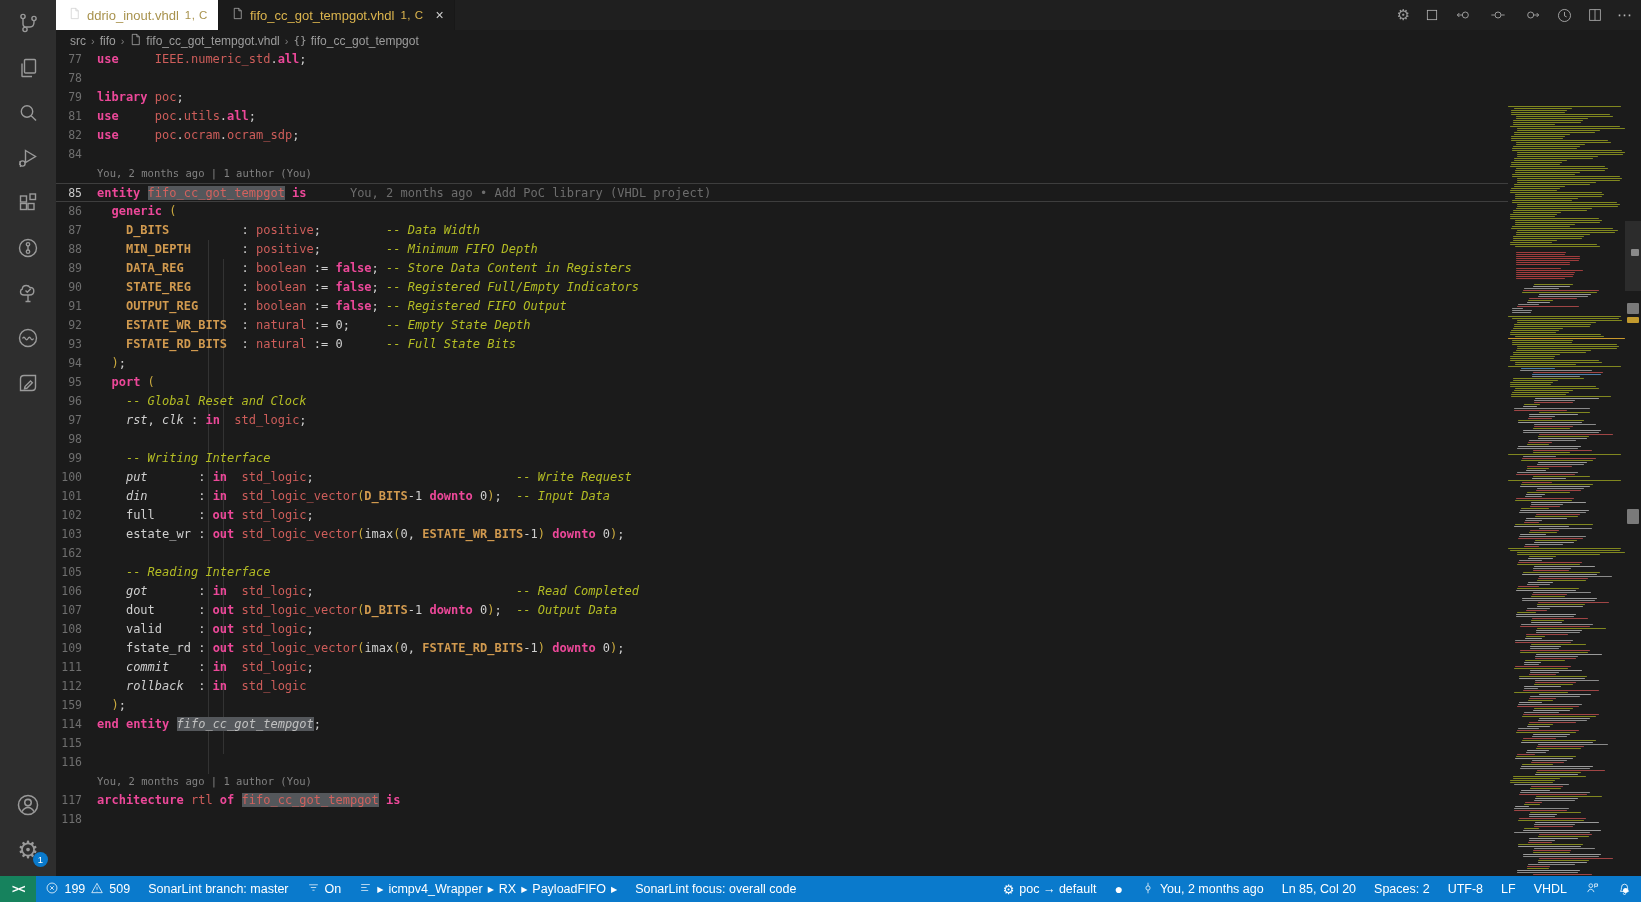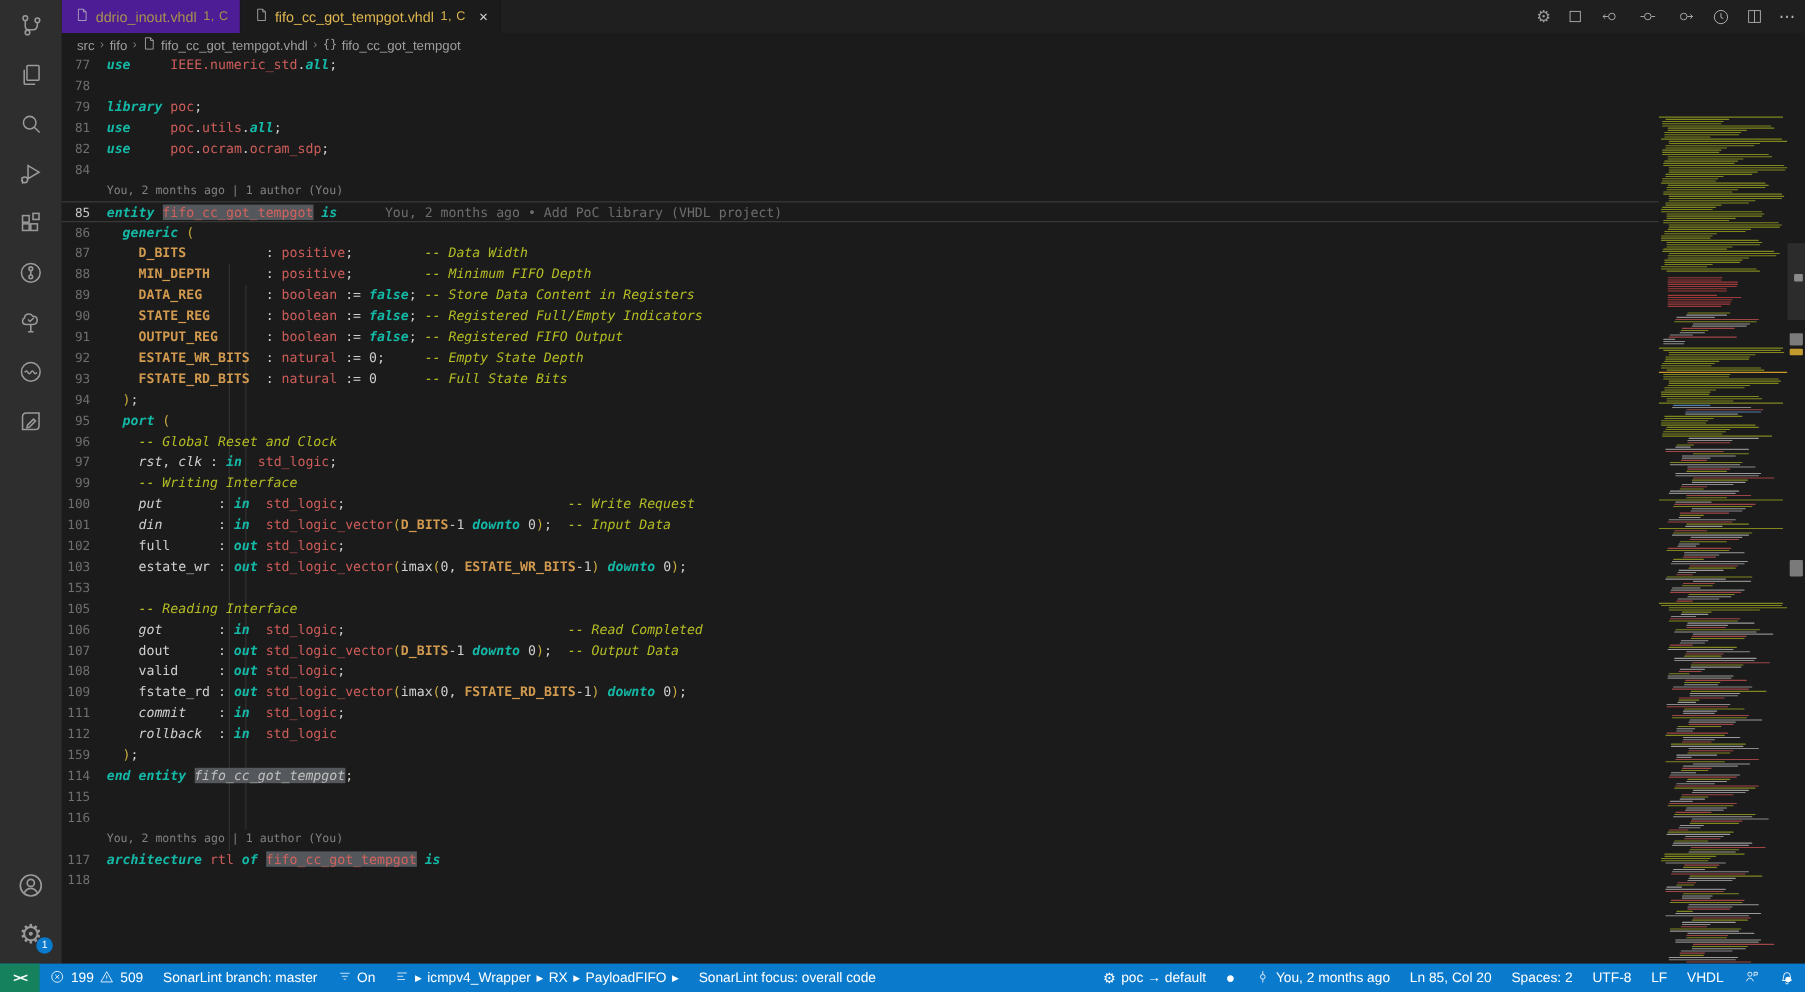--- a/index.html
+++ b/index.html
@@ -17,21 +17,21 @@
   .ab-badge { position:absolute; right:8px; bottom:5px; background:#0a7acc; color:#fff;
               width:15px; height:15px; border-radius:50%; font-size:9.5px;
               display:flex; align-items:center; justify-content:center; }
   .gear-glyph { font-size:24px; color:#9a9a9a; }
 
   
   .main { position:absolute; left:56px; top:0; right:0; bottom:26px; }
   .tabbar { height:30px; background:#1f1f1f; display:flex; align-items:stretch; position:relative; }
   .tab { display:flex; align-items:center; gap:6px; padding:0 10px 0 12px; font-size:13px;
          cursor:pointer; border-right:1px solid #181818; }
-  .tab.inactive { background:#4c1d95; color:#a8924d; }
+  .tab.inactive { background:#ffffff; color:#a8924d; }
   .tab.active   { background:#1b1b1b; color:#dcb54e; }
   .tab .badge { font-size:11.5px; letter-spacing:.5px; }
   .tab .close { color:#cfcfcf; font-size:14px; margin-left:6px; }
   .file-ico svg { stroke:#c8c8c8; fill:none; stroke-width:1.2; }
   .tab-actions { position:absolute; right:8px; top:0; height:30px; display:flex;
                  align-items:center; gap:14px; color:#b6b6b6; }
   .tab-actions .ta { display:flex; align-items:center; cursor:pointer; }
   .tab-actions svg { stroke:#b6b6b6; fill:none; stroke-width:1.2; }
 
   
@@ -46,21 +46,21 @@
   .code-rows { position:absolute; left:0; top:-1px; right:133px; }
   .row { display:flex; height:19px; line-height:19px; white-space:pre;
          font-family:"DejaVu Sans Mono", monospace; font-size:12px; }
   .row .ln { flex:0 0 41px; text-align:right; padding-right:15px; color:#6f6f6f;
              font-size:11.5px; font-family:"DejaVu Sans Mono", monospace; }
   .row.current { border-top:1px solid #3e3e3e; border-bottom:1px solid #3e3e3e; }
   .row.current .ln { color:#c8c8c8; }
   .row .src { flex:1; }
   .row.lens { color:#828282; font-size:10.5px; }
   .row.lens .src { padding-left:0; }
-  .tk-k  { color:#14b8a6; font-weight:bold;font-style:italic; }
+  .tk-k  { color:#ec4899; font-weight:bold; }
   .tk-t  { color:#cd5d5a; }
   .tk-c  { color:#d19a4f; font-weight:bold; }
   .tk-m  { color:#b4bd24; font-style:italic; }
   .tk-p  { color:#ccab3f; }
   .tk-d  { color:#cfcfcf; }
   .tk-si { color:#cfcfcf; font-style:italic; }
   .tk-so { color:#cfcfcf; }
   .tk-hlt{ color:#d2625e; background:#54575b; }
   .tk-hli{ color:#c0c0c0; font-style:italic; background:#54575b; }
   .tk-bl { color:#6d6d6d; }
@@ -270,26 +270,27 @@
           <div class="row"><span class="ln">88</span><span class="src"><span class="tk-d">    </span><span class="tk-c">MIN_DEPTH</span><span class="tk-d">       : </span><span class="tk-t">positive</span><span class="tk-d">;         </span><span class="tk-m">-- Minimum FIFO Depth</span></span></div>
           <div class="row"><span class="ln">89</span><span class="src"><span class="tk-d">    </span><span class="tk-c">DATA_REG</span><span class="tk-d">        : </span><span class="tk-t">boolean</span><span class="tk-d"> := </span><span class="tk-k">false</span><span class="tk-d">; </span><span class="tk-m">-- Store Data Content in Registers</span></span></div>
           <div class="row"><span class="ln">90</span><span class="src"><span class="tk-d">    </span><span class="tk-c">STATE_REG</span><span class="tk-d">       : </span><span class="tk-t">boolean</span><span class="tk-d"> := </span><span class="tk-k">false</span><span class="tk-d">; </span><span class="tk-m">-- Registered Full/Empty Indicators</span></span></div>
           <div class="row"><span class="ln">91</span><span class="src"><span class="tk-d">    </span><span class="tk-c">OUTPUT_REG</span><span class="tk-d">      : </span><span class="tk-t">boolean</span><span class="tk-d"> := </span><span class="tk-k">false</span><span class="tk-d">; </span><span class="tk-m">-- Registered FIFO Output</span></span></div>
           <div class="row"><span class="ln">92</span><span class="src"><span class="tk-d">    </span><span class="tk-c">ESTATE_WR_BITS</span><span class="tk-d">  : </span><span class="tk-t">natural</span><span class="tk-d"> := 0;     </span><span class="tk-m">-- Empty State Depth</span></span></div>
           <div class="row"><span class="ln">93</span><span class="src"><span class="tk-d">    </span><span class="tk-c">FSTATE_RD_BITS</span><span class="tk-d">  : </span><span class="tk-t">natural</span><span class="tk-d"> := 0      </span><span class="tk-m">-- Full State Bits</span></span></div>
           <div class="row"><span class="ln">94</span><span class="src"><span class="tk-d">  </span><span class="tk-p">)</span><span class="tk-d">;</span></span></div>
           <div class="row"><span class="ln">95</span><span class="src"><span class="tk-d">  </span><span class="tk-k">port</span><span class="tk-d"> </span><span class="tk-p">(</span></span></div>
           <div class="row"><span class="ln">96</span><span class="src"><span class="tk-d">    </span><span class="tk-m">-- Global Reset and Clock</span></span></div>
           <div class="row"><span class="ln">97</span><span class="src"><span class="tk-d">    </span><span class="tk-si">rst</span><span class="tk-d">, </span><span class="tk-si">clk</span><span class="tk-d"> : </span><span class="tk-k">in</span><span class="tk-d">  </span><span class="tk-t">std_logic</span><span class="tk-d">;</span></span></div>
+          <div class="row"><span class="ln">98</span><span class="src"></span></div>
           <div class="row"><span class="ln">99</span><span class="src"><span class="tk-d">    </span><span class="tk-m">-- Writing Interface</span></span></div>
           <div class="row"><span class="ln">100</span><span class="src"><span class="tk-d">    </span><span class="tk-si">put</span><span class="tk-d">       : </span><span class="tk-k">in</span><span class="tk-d">  </span><span class="tk-t">std_logic</span><span class="tk-d">;                            </span><span class="tk-m">-- Write Request</span></span></div>
           <div class="row"><span class="ln">101</span><span class="src"><span class="tk-d">    </span><span class="tk-si">din</span><span class="tk-d">       : </span><span class="tk-k">in</span><span class="tk-d">  </span><span class="tk-t">std_logic_vector</span><span class="tk-p">(</span><span class="tk-c">D_BITS</span><span class="tk-d">-1 </span><span class="tk-k">downto</span><span class="tk-d"> 0</span><span class="tk-p">)</span><span class="tk-d">;  </span><span class="tk-m">-- Input Data</span></span></div>
           <div class="row"><span class="ln">102</span><span class="src"><span class="tk-d">    </span><span class="tk-so">full</span><span class="tk-d">      : </span><span class="tk-k">out</span><span class="tk-d"> </span><span class="tk-t">std_logic</span><span class="tk-d">;</span></span></div>
           <div class="row"><span class="ln">103</span><span class="src"><span class="tk-d">    </span><span class="tk-so">estate_wr</span><span class="tk-d"> : </span><span class="tk-k">out</span><span class="tk-d"> </span><span class="tk-t">std_logic_vector</span><span class="tk-p">(</span><span class="tk-d">imax</span><span class="tk-p">(</span><span class="tk-d">0, </span><span class="tk-c">ESTATE_WR_BITS</span><span class="tk-d">-1</span><span class="tk-p">)</span><span class="tk-d"> </span><span class="tk-k">downto</span><span class="tk-d"> 0</span><span class="tk-p">)</span><span class="tk-d">;</span></span></div>
-          <div class="row"><span class="ln">153</span><span class="src"></span></div>
+          <div class="row"><span class="ln">162</span><span class="src"></span></div>
           <div class="row"><span class="ln">105</span><span class="src"><span class="tk-d">    </span><span class="tk-m">-- Reading Interface</span></span></div>
           <div class="row"><span class="ln">106</span><span class="src"><span class="tk-d">    </span><span class="tk-si">got</span><span class="tk-d">       : </span><span class="tk-k">in</span><span class="tk-d">  </span><span class="tk-t">std_logic</span><span class="tk-d">;                            </span><span class="tk-m">-- Read Completed</span></span></div>
           <div class="row"><span class="ln">107</span><span class="src"><span class="tk-d">    </span><span class="tk-so">dout</span><span class="tk-d">      : </span><span class="tk-k">out</span><span class="tk-d"> </span><span class="tk-t">std_logic_vector</span><span class="tk-p">(</span><span class="tk-c">D_BITS</span><span class="tk-d">-1 </span><span class="tk-k">downto</span><span class="tk-d"> 0</span><span class="tk-p">)</span><span class="tk-d">;  </span><span class="tk-m">-- Output Data</span></span></div>
           <div class="row"><span class="ln">108</span><span class="src"><span class="tk-d">    </span><span class="tk-so">valid</span><span class="tk-d">     : </span><span class="tk-k">out</span><span class="tk-d"> </span><span class="tk-t">std_logic</span><span class="tk-d">;</span></span></div>
           <div class="row"><span class="ln">109</span><span class="src"><span class="tk-d">    </span><span class="tk-so">fstate_rd</span><span class="tk-d"> : </span><span class="tk-k">out</span><span class="tk-d"> </span><span class="tk-t">std_logic_vector</span><span class="tk-p">(</span><span class="tk-d">imax</span><span class="tk-p">(</span><span class="tk-d">0, </span><span class="tk-c">FSTATE_RD_BITS</span><span class="tk-d">-1</span><span class="tk-p">)</span><span class="tk-d"> </span><span class="tk-k">downto</span><span class="tk-d"> 0</span><span class="tk-p">)</span><span class="tk-d">;</span></span></div>
           <div class="row"><span class="ln">111</span><span class="src"><span class="tk-d">    </span><span class="tk-si">commit</span><span class="tk-d">    : </span><span class="tk-k">in</span><span class="tk-d">  </span><span class="tk-t">std_logic</span><span class="tk-d">;</span></span></div>
           <div class="row"><span class="ln">112</span><span class="src"><span class="tk-d">    </span><span class="tk-si">rollback</span><span class="tk-d">  : </span><span class="tk-k">in</span><span class="tk-d">  </span><span class="tk-t">std_logic</span></span></div>
           <div class="row"><span class="ln">159</span><span class="src"><span class="tk-d">  </span><span class="tk-p">)</span><span class="tk-d">;</span></span></div>
           <div class="row"><span class="ln">114</span><span class="src"><span class="tk-k">end</span><span class="tk-d"> </span><span class="tk-k">entity</span><span class="tk-d"> </span><span class="tk-hli">fifo_cc_got_tempgot</span><span class="tk-d">;</span></span></div>
           <div class="row"><span class="ln">115</span><span class="src"></span></div>

